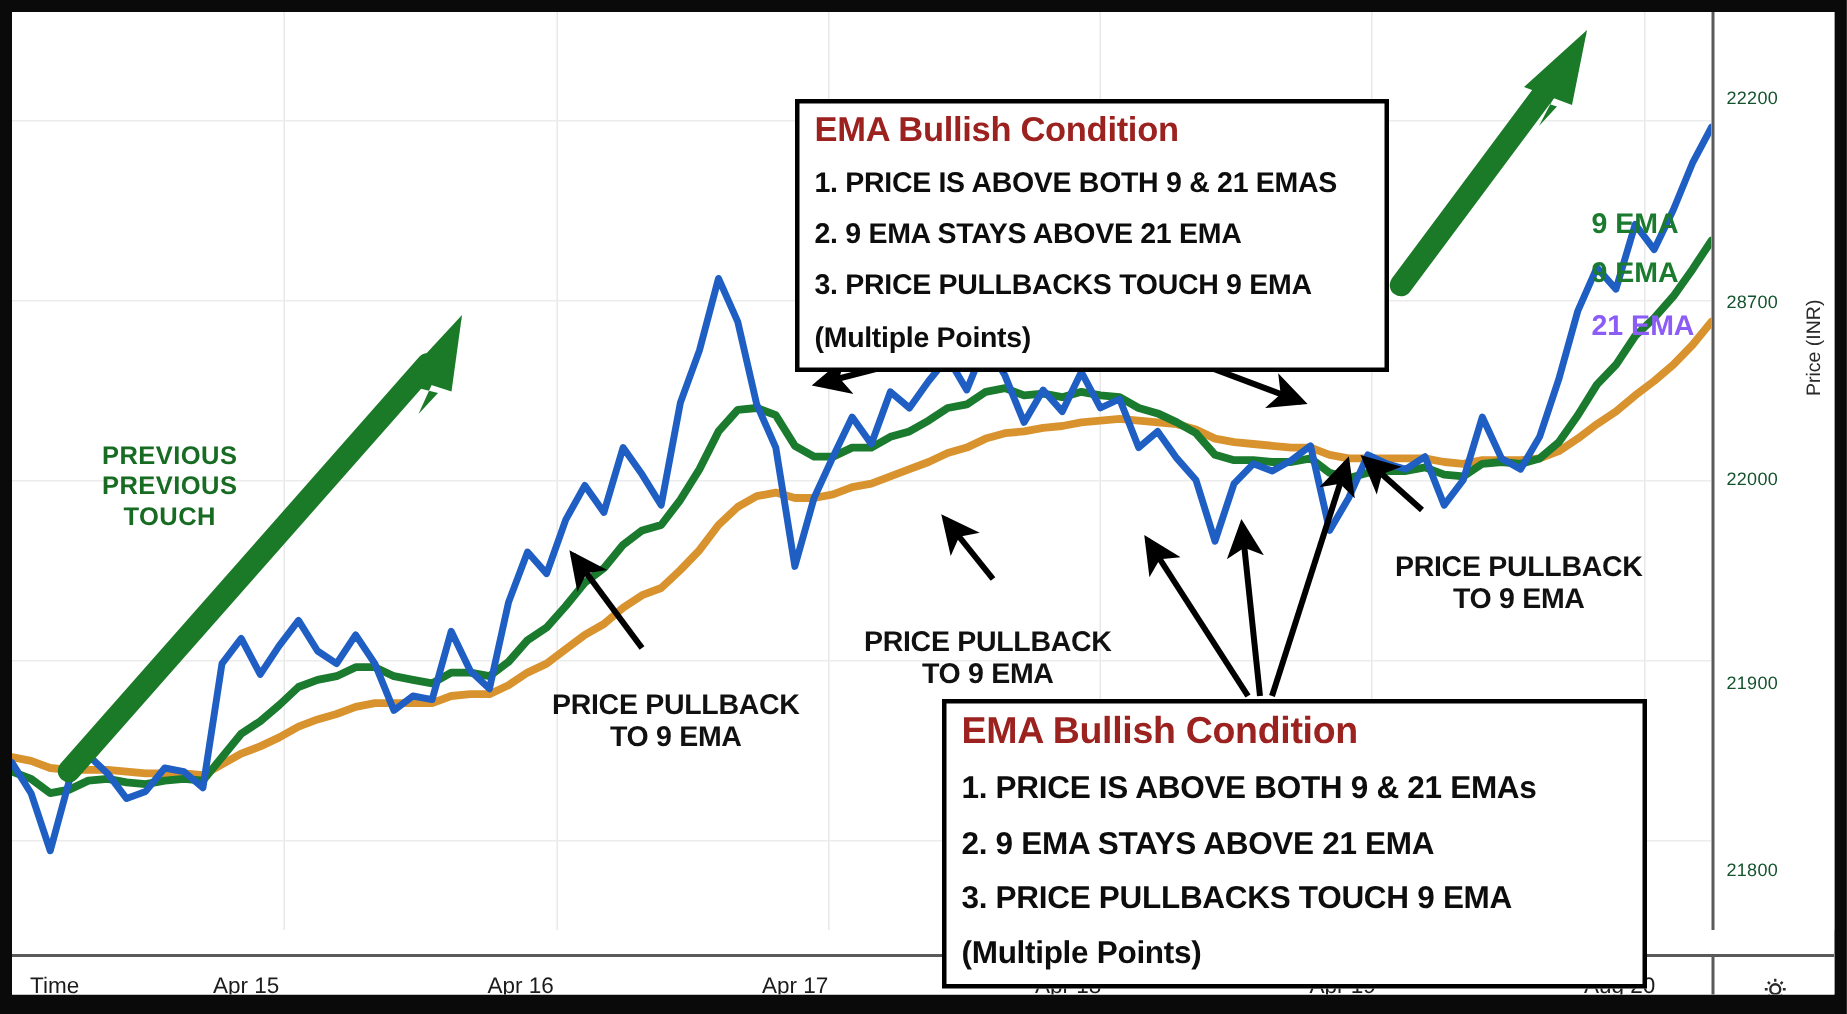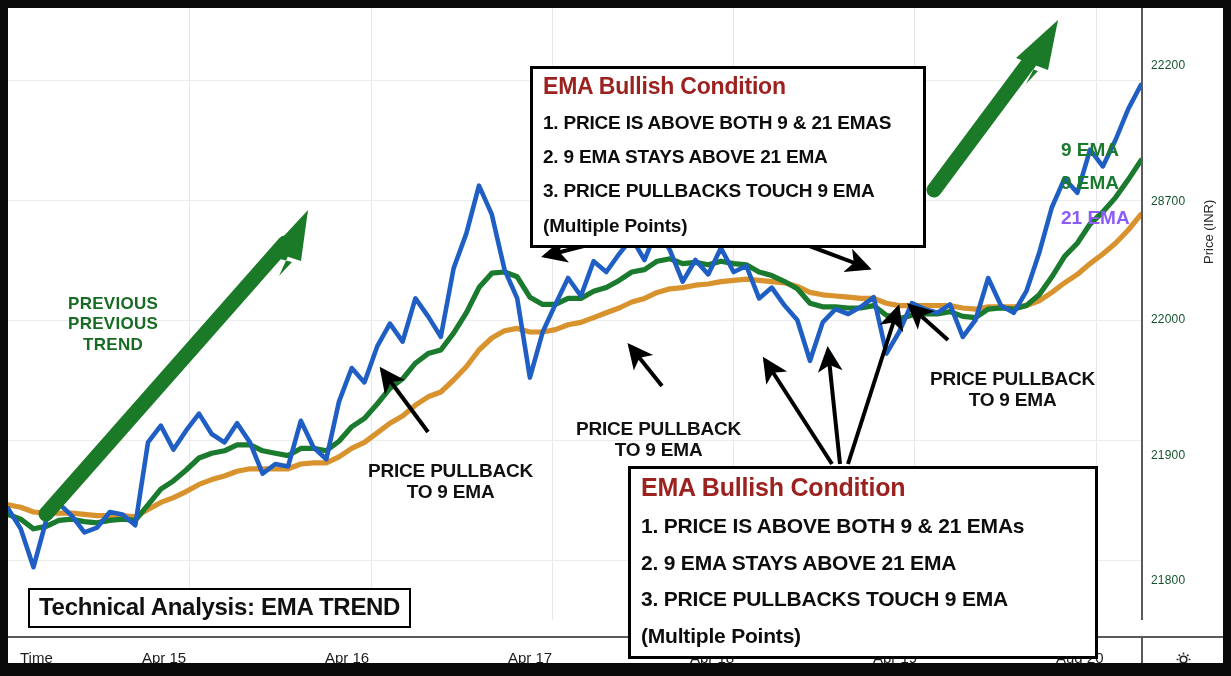--- a/index.html
+++ b/index.html
@@ -250,21 +250,21 @@
       </g>
 
       <g stroke="#000" stroke-width="4" fill="none" marker-end="url(#ah)">
         <line x1="940" y1="332" x2="902" y2="298"></line>
       </g>
     </svg>
 
     <div class="anno" id="anno-prev">
       <div>PREVIOUS</div>
       <div>PREVIOUS</div>
-      <div>TREND</div>
+      <div>TOUCH</div>
     </div>
 
     <div class="anno" style="left:360px; top:424px;">
       <div>PRICE PULLBACK</div>
       <div>TO 9 EMA</div>
     </div>
 
     <div class="anno" style="left:568px; top:382px;">
       <div>PRICE PULLBACK</div>
       <div>TO 9 EMA</div>
@@ -288,18 +288,15 @@
     </div>
 
     <div class="callout" id="callout-bottom">
       <div class="ctitle" style="color:#9c2220;">EMA Bullish Condition</div>
       <div class="cline">1. PRICE IS ABOVE BOTH 9 &amp; 21 EMAs</div>
       <div class="cline">2. 9 EMA STAYS ABOVE 21 EMA</div>
       <div class="cline">3. PRICE PULLBACKS TOUCH 9 EMA</div>
       <div class="cline">    (Multiple Points)</div>
     </div>
 
-    <div id="title-box">
-      <span>Technical Analysis: EMA TREND</span>
-    </div>
 
   </div>
 </div>
 
 </body></html>

